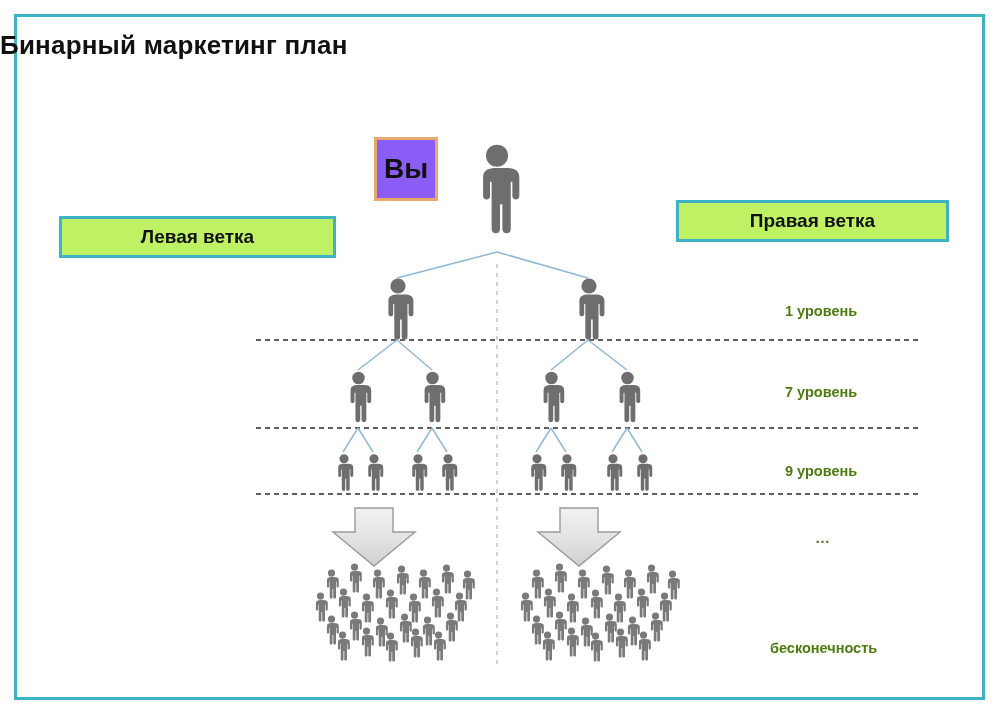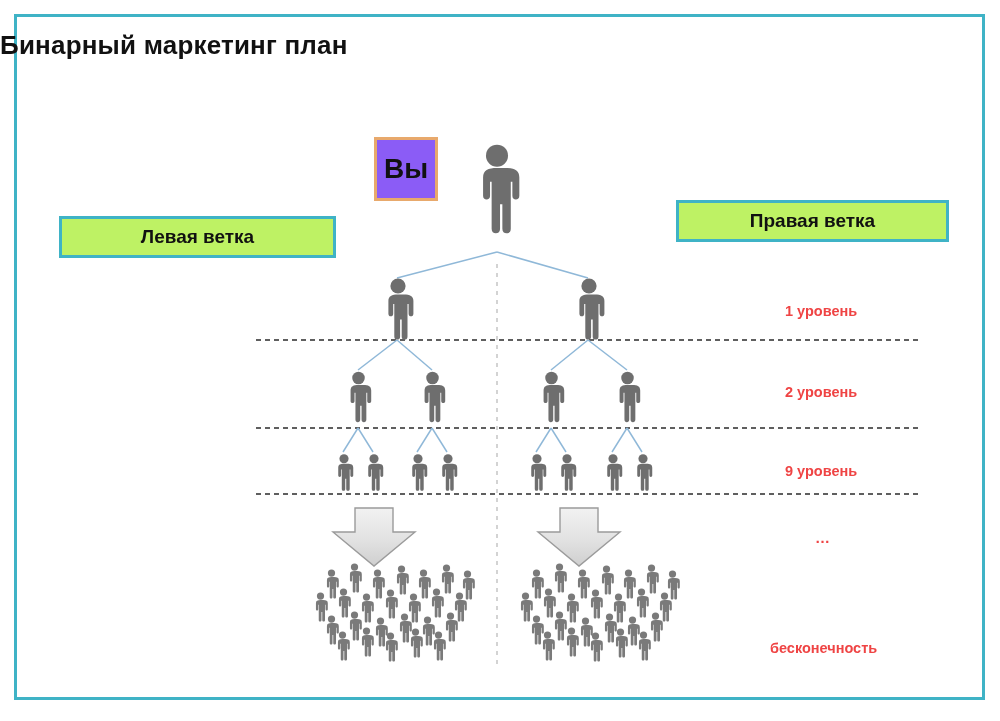--- a/index.html
+++ b/index.html
@@ -20,21 +20,21 @@
     font-size:28px;font-weight:bold;color:#111;
   }
   .branch-box{
     position:absolute;height:42px;border:3px solid #3FB3C6;background:#bef264;
     box-sizing:border-box;display:flex;align-items:center;justify-content:center;
     font-size:19px;font-weight:bold;color:#111;
   }
   .branch-left{left:59px;top:216px;width:277px;}
   .branch-right{left:648px;top:200px;width:273px;margin-left:28px;}
   .lvl-label{
-    position:absolute;font-size:14.5px;font-weight:bold;color:#ef4444;text-align:right;
+    position:absolute;font-size:14.5px;font-weight:bold;color:#4d7c0f;text-align:right;
   }
   .lvl1{left:785px;top:303px;}
   .lvl2{left:785px;top:384px;}
   .lvl3{left:785px;top:463px;}
   .dots{left:815px;top:529px;font-size:15px;font-weight:bold;letter-spacing:1px;}
   .inf{left:770px;top:640px;}
   svg.layer{position:absolute;left:0;top:0;width:1000px;height:721px;pointer-events:none;}
 </style>
 </head>
 <body>
@@ -185,18 +185,18 @@
 
   <div class="branch-box branch-left">
     <span>Левая ветка</span>
   </div>
 
   <div class="branch-box branch-right">
     <span>Правая ветка</span>
   </div>
 
   <div class="lvl-label lvl1">1 уровень</div>
-  <div class="lvl-label lvl2">2 уровень</div>
+  <div class="lvl-label lvl2">7 уровень</div>
   <div class="lvl-label lvl3">9 уровень</div>
   <div class="lvl-label dots">…</div>
   <div class="lvl-label inf">бесконечность</div>
 
 </div>
 
 </body></html>

